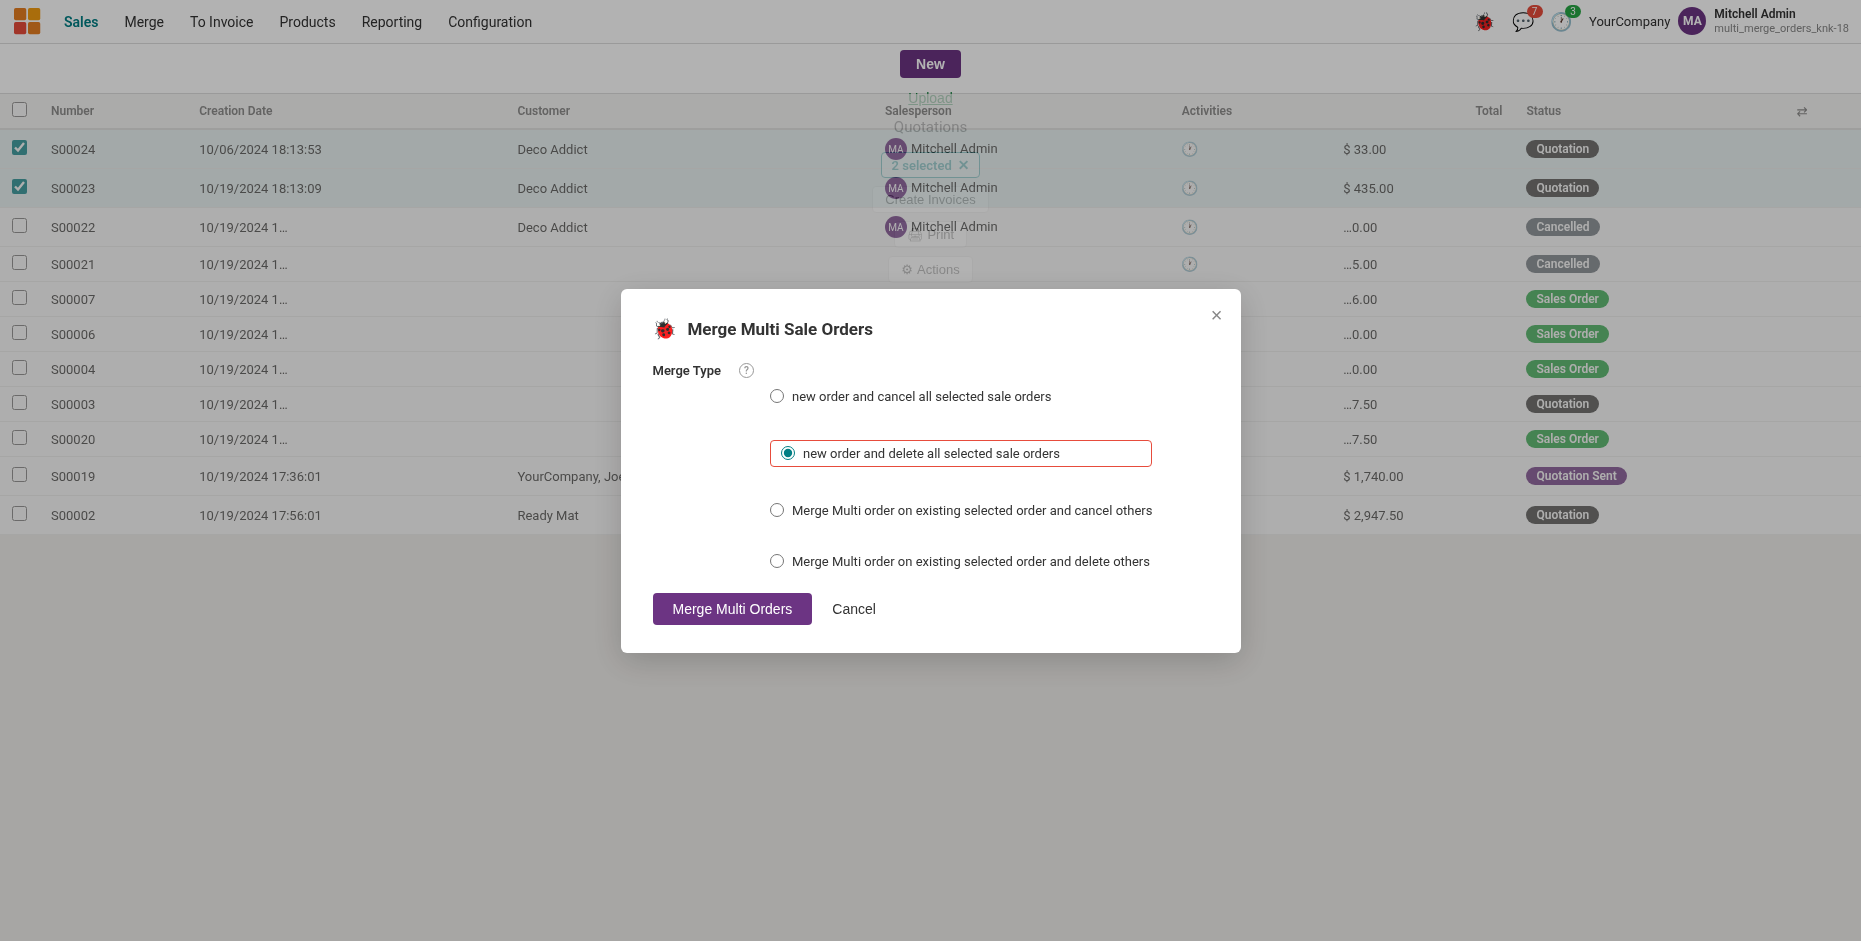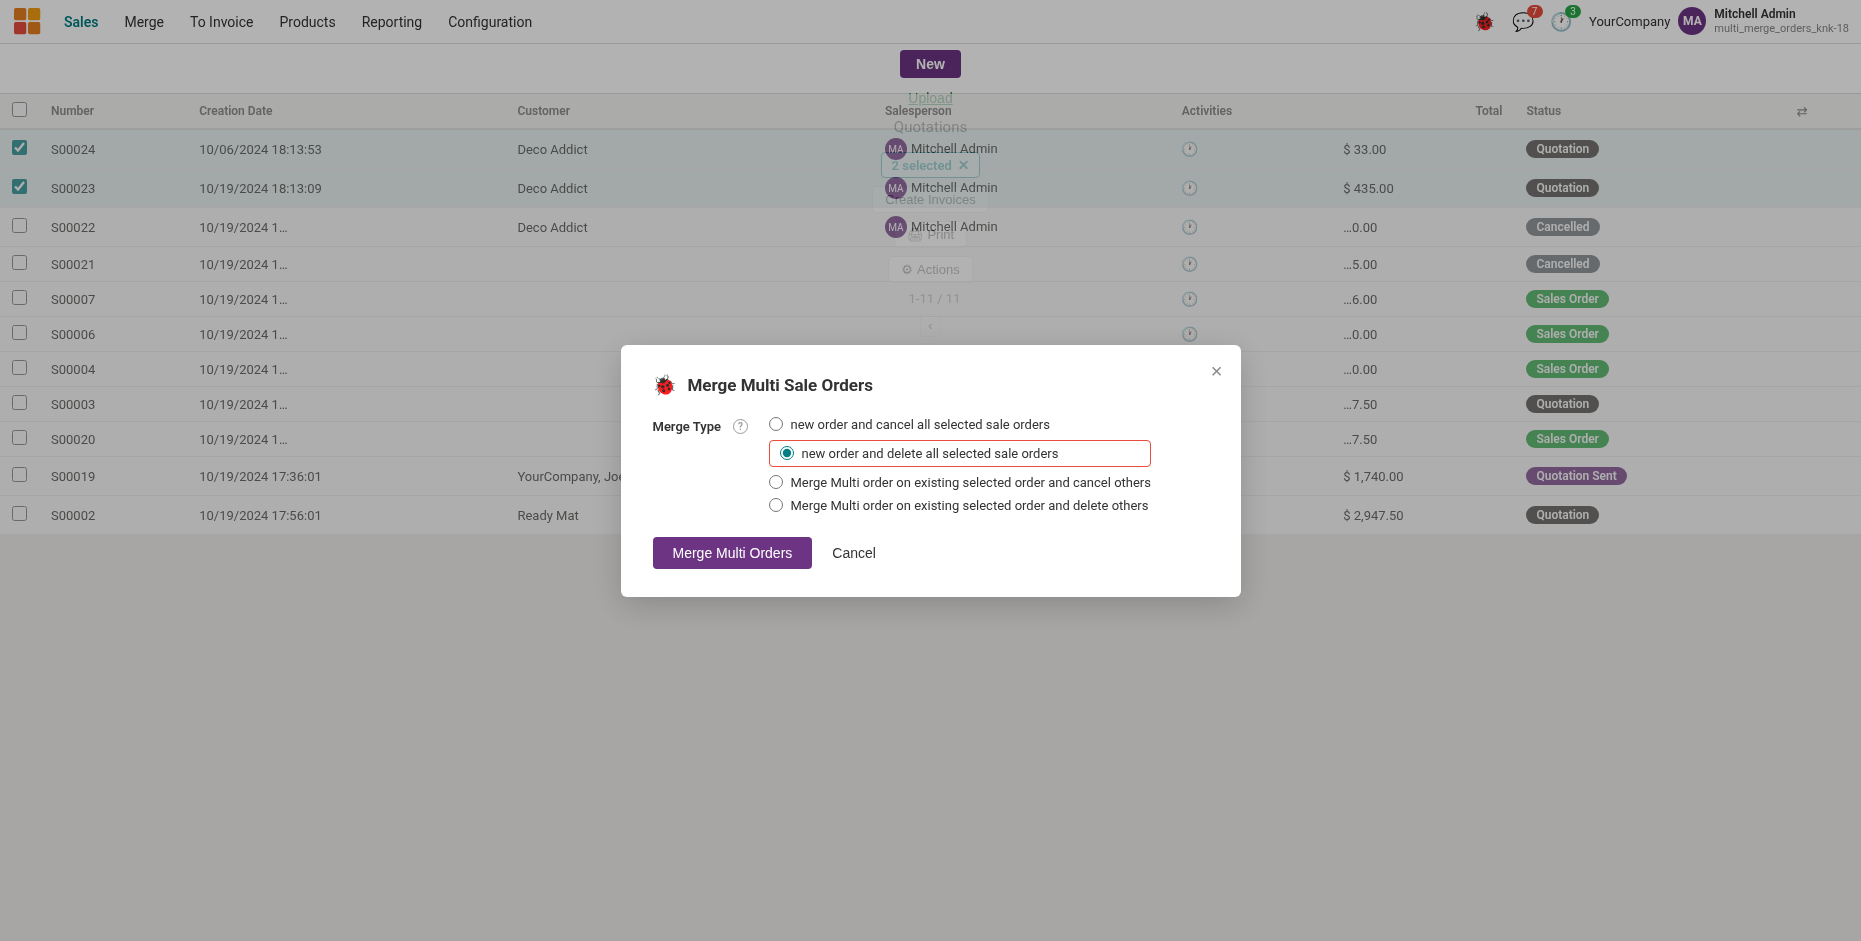--- a/index.html
+++ b/index.html
@@ -299,21 +299,21 @@
       margin-bottom: 16px;
     }
     .form-label {
       font-size: 13px;
       font-weight: 600;
       color: #333;
       min-width: 100px;
       padding-top: 2px;
       display: flex;
       align-items: center;
-      gap: 12px;
+      gap: 18px;
     }
     .help-icon {
       display: inline-block;
       width: 15px;
       height: 15px;
       border-radius: 50%;
       border: 1px solid #999;
       color: #999;
       font-size: 10px;
       text-align: center;
@@ -324,20 +324,21 @@
       display: flex;
       flex-direction: column;
       gap: 8px;
     }
     .radio-option {
       display: flex;
       gap: 8px;
       font-size: 13px;
       color: #333;
       cursor: pointer;
+      margin-top: 28px;
     }
     .radio-option input[type="radio"] {
       width: 14px;
       height: 14px;
       accent-color: #017e84;
     }
     .radio-option.selected-option {
       border: 1.5px solid #e74c3c;
       border-radius: 4px;
       padding: 5px 10px;

